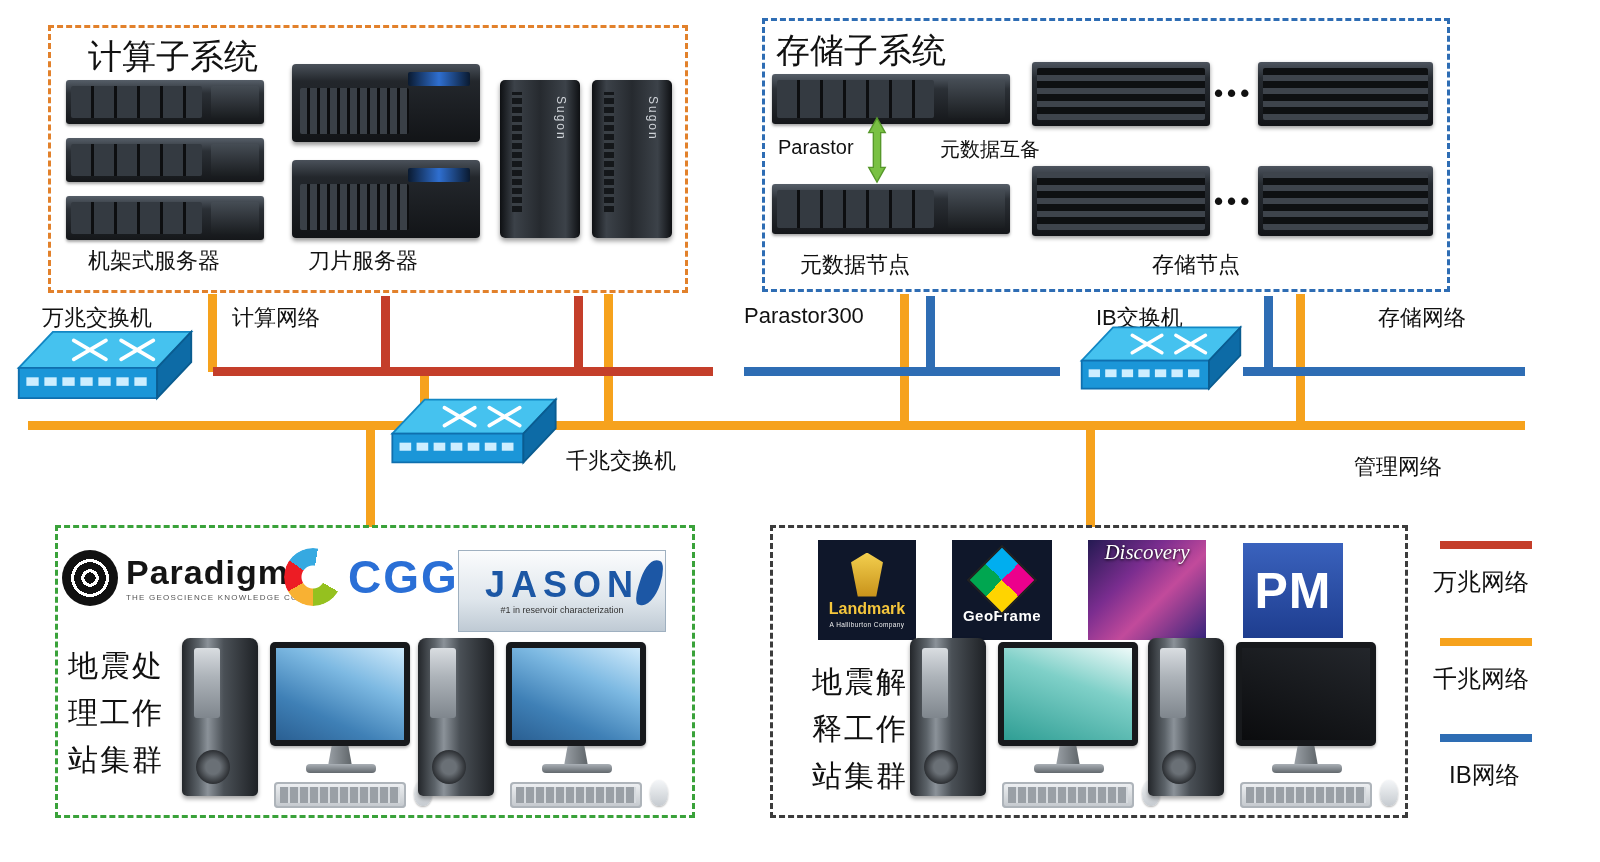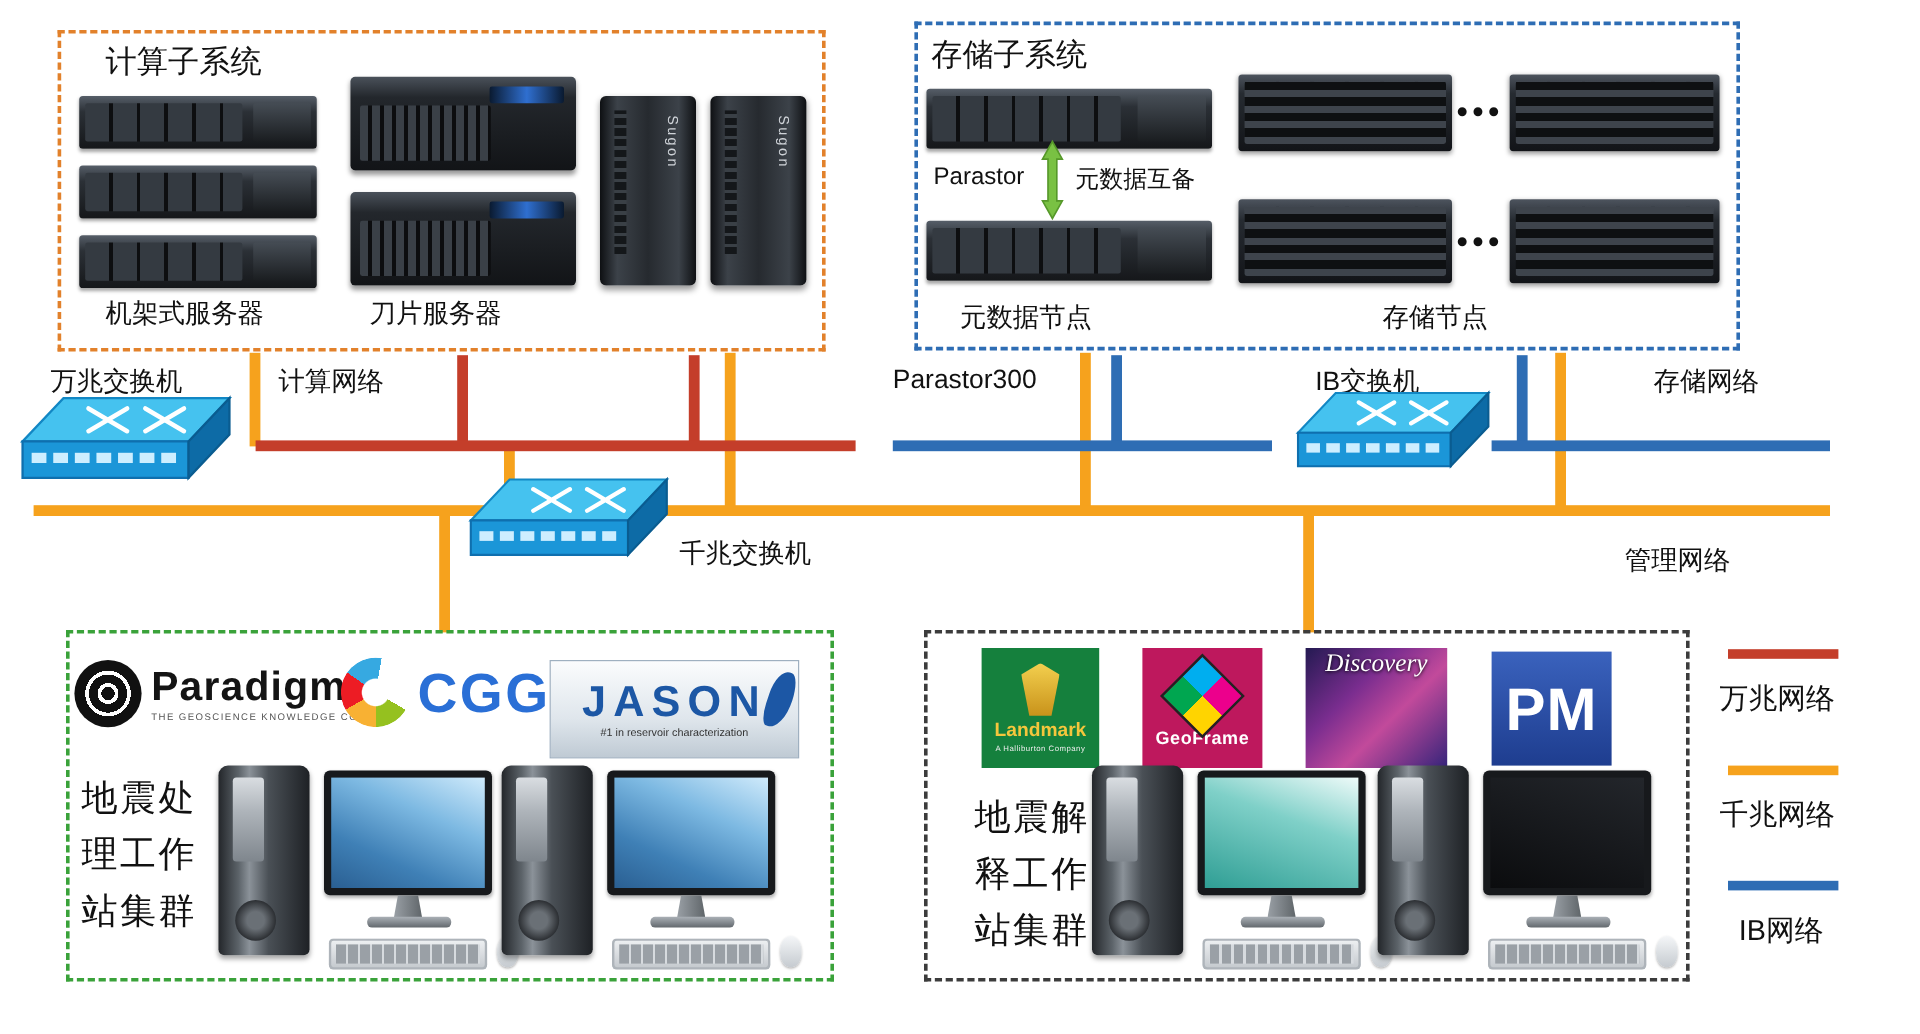--- a/index.html
+++ b/index.html
@@ -1,20 +1,20 @@
 <!DOCTYPE html>
 <html><head>
 <meta charset="utf-8">
 <style>
   *{box-sizing:border-box;margin:0;padding:0}
   body{background:#fff;font-family:"Liberation Sans","DejaVu Sans",sans-serif;color:#141414}
   #canvas{position:relative;width:1600px;height:862px;background:#fff;overflow:hidden}
   .abs{position:absolute}
   .dashed-box{position:absolute;border:3px dashed #999;background:transparent}
-  .title{position:absolute;font-size:26px;color:#111;white-space:nowrap}
+  .title{position:absolute;font-size:34px;color:#111;white-space:nowrap}
   .label{position:absolute;font-size:22px;color:#111;white-space:nowrap}
   .hline,.vline{position:absolute}
   .c-red{background:#c43e2a}
   .c-orange{background:#f6a21d}
   .c-blue{background:#2e6db4}
   .dots{position:absolute;font-size:26px;font-weight:bold;letter-spacing:4px;color:#111}
 
   
   .rack-server{position:absolute;border-radius:3px;background:linear-gradient(180deg,#565e68 0%,#2b3036 30%,#15171a 100%);box-shadow:0 2px 3px rgba(0,0,0,.35)}
   .rack-server::before{content:"";position:absolute;left:5px;top:6px;bottom:6px;width:66%;background:repeating-linear-gradient(90deg,#343a41 0 20px,#0d0e10 20px 23px);border-radius:2px}
@@ -52,25 +52,25 @@
   .pd-icon{width:56px;height:56px;border-radius:50%;background:radial-gradient(circle at 50% 50%,#111 0 14%,#fff 14% 22%,#111 22% 40%,#fff 40% 48%,#111 48% 100%)}
   .pd-name{font-size:34px;font-weight:bold;color:#141414;letter-spacing:1px;line-height:1.1}
   .pd-tag{font-size:8px;color:#555;letter-spacing:1.2px;margin-top:2px;white-space:nowrap}
   .logo-cgg{position:absolute;display:flex;align-items:center}
   .cgg-icon{width:58px;height:58px;border-radius:50%;background:conic-gradient(from 120deg,#95c11f 0 60deg,#f8b133 60deg 120deg,#ed1c24 120deg 185deg,#36a9e1 185deg 250deg,transparent 250deg 360deg);-webkit-mask:radial-gradient(circle,transparent 0 11px,#000 12px);mask:radial-gradient(circle,transparent 0 11px,#000 12px)}
   .cgg-name{font-size:46px;font-weight:bold;color:#2a6fd6;margin-left:6px;letter-spacing:2px}
   .logo-jason{position:absolute;width:208px;height:82px;background:linear-gradient(180deg,#fbfcfd 0%,#dfe6ec 60%,#bfcad4 100%);border:1px solid #9fb0c0;display:flex;flex-direction:column;align-items:center;justify-content:center;overflow:hidden}
   .jason-name{font-size:36px;font-weight:bold;color:#1c57a5;letter-spacing:6px;line-height:1}
   .jason-tag{font-size:9px;color:#333;margin-top:2px;white-space:nowrap}
   .jason-swoosh{position:absolute;right:5px;top:8px;width:20px;height:48px;background:#1c57a5;border-radius:60% 40% 70% 30%/50% 50% 60% 40%;transform:rotate(18deg)}
-  .logo-landmark{position:absolute;width:98px;height:100px;background:#15803d;display:flex;flex-direction:column;align-items:center;justify-content:center;gap:3px}
+  .logo-landmark{position:absolute;width:98px;height:100px;background:#0f172a;display:flex;flex-direction:column;align-items:center;justify-content:center;gap:3px}
   .lm-emblem{width:42px;height:44px;background:linear-gradient(180deg,#f3cf4e,#c8921a);clip-path:polygon(50% 0,88% 22%,72% 100%,28% 100%,12% 22%)}
   .lm-name{color:#f5c63c;font-weight:bold;font-size:16px}
   .lm-tag{color:#eee;font-size:6.5px;letter-spacing:.4px;white-space:nowrap}
-  .logo-geoframe{position:absolute;width:100px;height:100px;background:#be185d;display:flex;flex-direction:column;align-items:center;justify-content:center;gap:4px}
+  .logo-geoframe{position:absolute;width:100px;height:100px;background:#0f172a;display:flex;flex-direction:column;align-items:center;justify-content:center;gap:4px}
   .gf-diamond{width:46px;height:46px;transform:rotate(45deg);background:conic-gradient(#ec008c 0 25%,#ffd400 25% 50%,#00a650 50% 75%,#00aeef 75% 100%);outline:2px solid #222}
   .gf-name{color:#fff;font-weight:bold;font-size:15px;letter-spacing:.5px}
   .logo-discovery{position:absolute;width:118px;height:100px;background:linear-gradient(135deg,#241a52 0%,#7a2d8f 35%,#c24a9b 60%,#35247a 100%);display:flex;justify-content:center;padding-bottom:10px}
   .dv-name{color:#fff;font-style:italic;font-size:21px;font-family:"Liberation Serif","DejaVu Serif",serif;text-shadow:0 1px 3px #000}
   .logo-pm{position:absolute;width:100px;height:95px;background:linear-gradient(180deg,#3a62bd 0%,#1e3d8f 100%);display:flex;align-items:center;justify-content:center}
   .pm-name{color:#fff;font-weight:bold;font-size:50px;letter-spacing:1px}
 </style>
 </head>
 <body>
 
@@ -109,21 +109,21 @@
   <div class="label" style="left:308px;top:246px">刀片服务器</div>
 
   <div class="dashed-box" style="left:762px;top:18px;width:688px;height:274px;border-color:#2e6db4"></div>
   <div class="title" style="left:776px;top:28px">存储子系统</div>
   <div class="rack-server" style="left:772px;top:74px;width:238px;height:50px"></div>
   <div class="rack-server" style="left:772px;top:184px;width:238px;height:50px"></div>
   <div class="label" style="left:778px;top:136px;font-size:20px">Parastor</div>
   <svg class="abs" style="left:866px;top:112px;width:22px;height:76px" viewBox="0 0 24 74">
     <path d="M12 2 L3 18 L8 18 L8 56 L3 56 L12 72 L21 56 L16 56 L16 18 L21 18 Z" fill="#79c143" stroke="#56982a" stroke-width="1.5"></path>
   </svg>
-  <div class="label" style="left:896px;top:136px;font-size:20px">元数据互备</div>
+  <div class="label" style="left:940px;top:136px;font-size:20px">元数据互备</div>
   <div class="storage-array" style="left:1032px;top:62px;width:178px;height:64px"></div>
   <div class="storage-array" style="left:1032px;top:166px;width:178px;height:70px"></div>
   <div class="dots" style="left:1214px;top:78px">•••</div>
   <div class="dots" style="left:1214px;top:186px">•••</div>
   <div class="storage-array" style="left:1258px;top:62px;width:175px;height:64px"></div>
   <div class="storage-array" style="left:1258px;top:166px;width:175px;height:70px"></div>
   <div class="label" style="left:800px;top:250px">元数据节点</div>
   <div class="label" style="left:1152px;top:250px">存储节点</div>
 
   <div class="label" style="left:42px;top:303px">万兆交换机</div>

